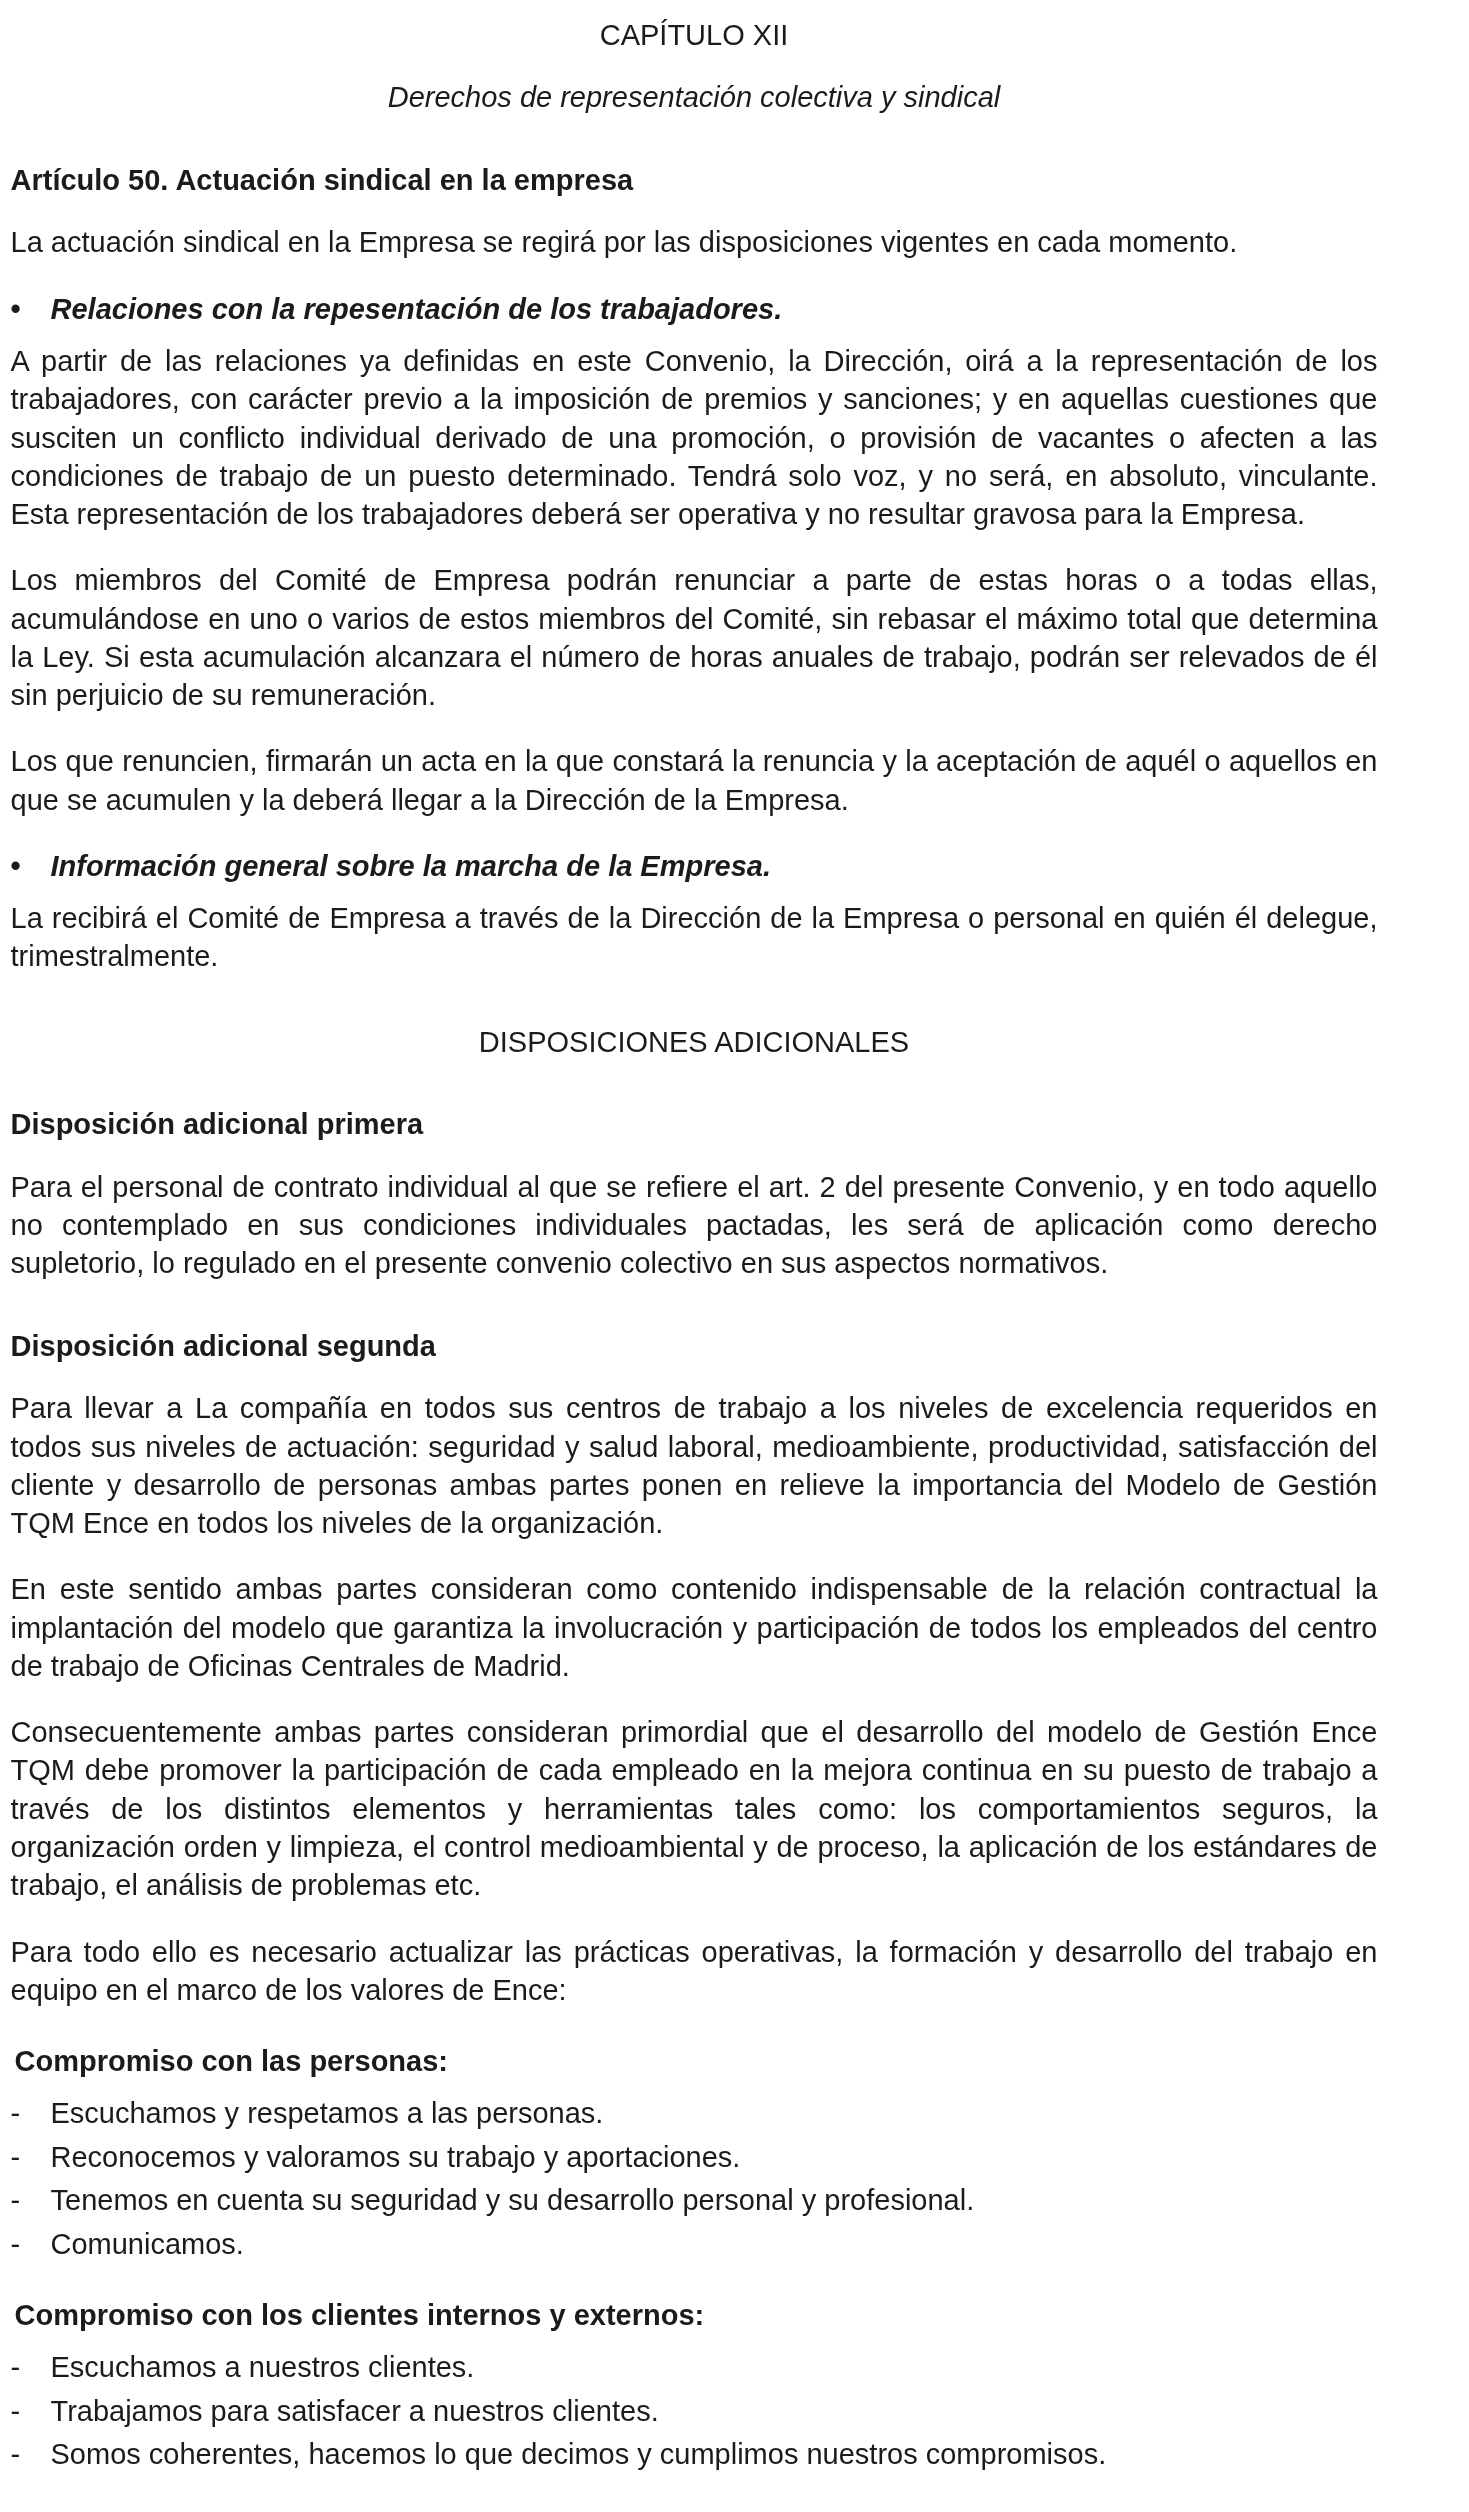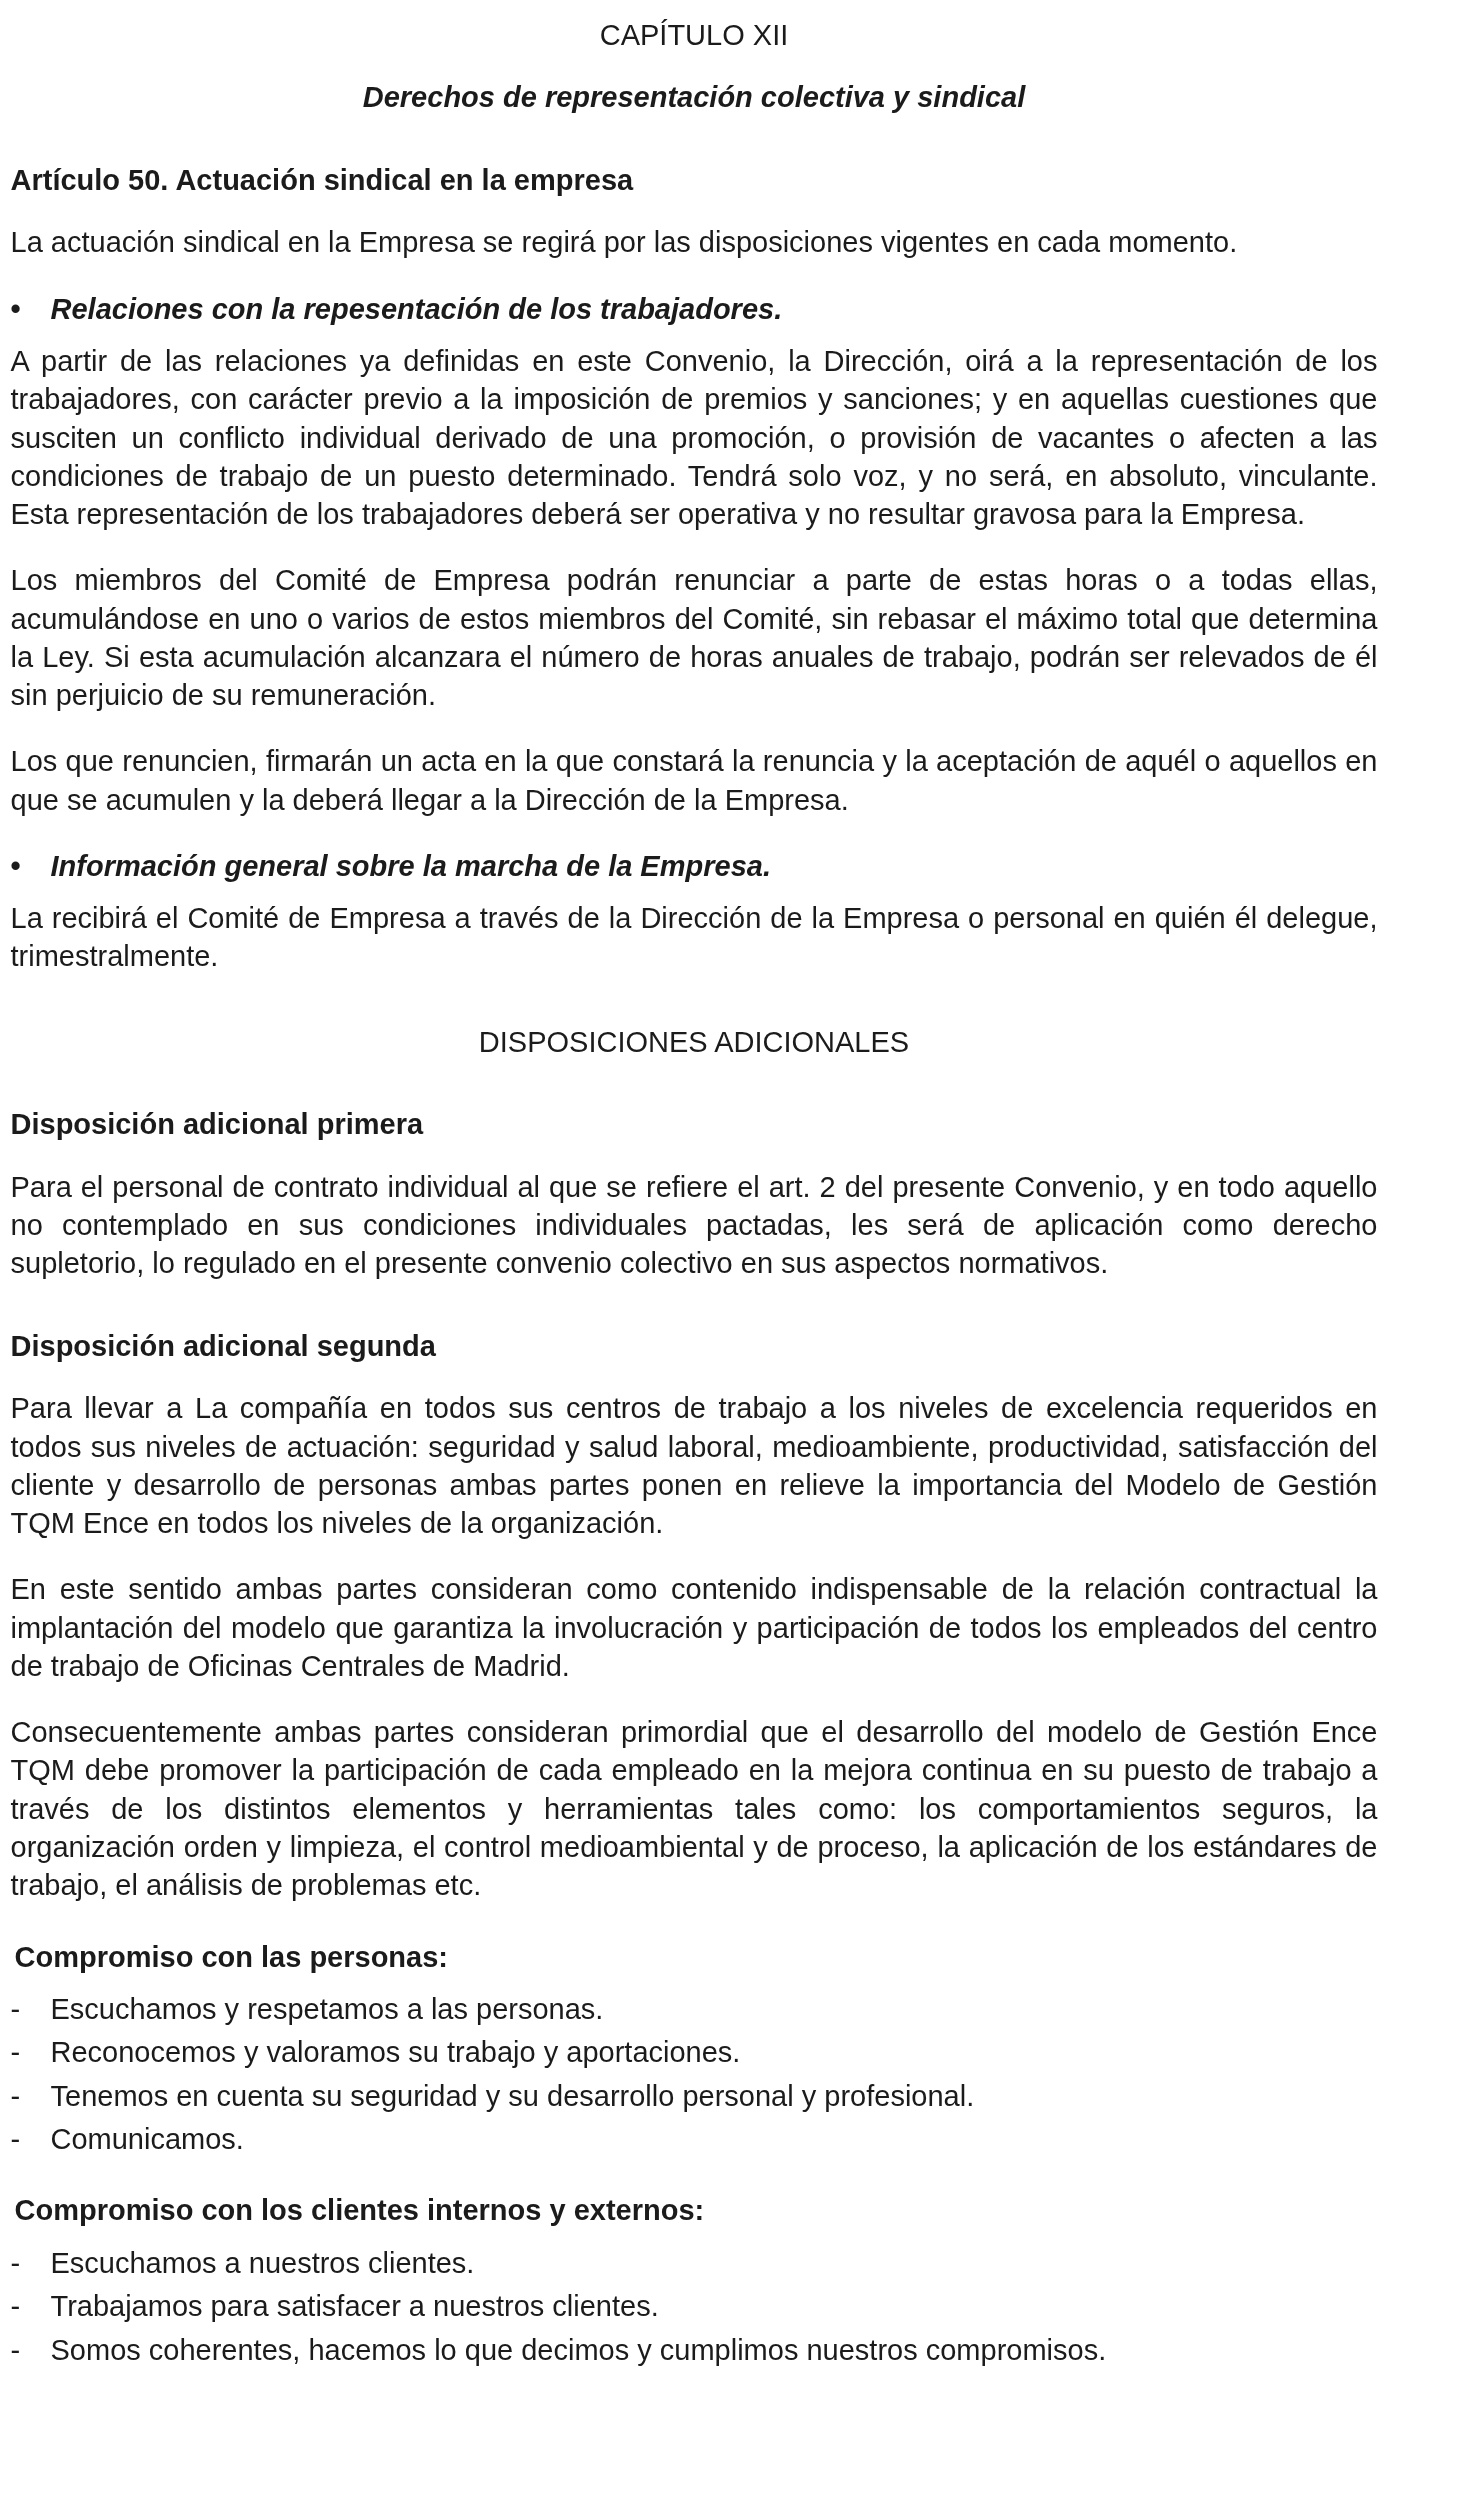--- a/index.html
+++ b/index.html
@@ -18,21 +18,21 @@
     color: #1b1b1b;
     background: #ffffff;
   }
   .center { text-align: center; }
   .chapter-title {
     font-weight: 400;
     font-size: 29px;
     margin: 0 0 24.5px 0;
   }
   .chapter-subtitle {
-    font-weight: 700;
+    font-weight: 400;
     font-style: italic;
     font-size: 29px;
     margin: 0 0 44px 0;
   }
   .article-heading {
     font-weight: 700;
     font-size: 29px;
     margin: 0 0 24.5px 0;
   }
   p.body-par {
@@ -117,20 +117,21 @@
 
   <div class="center section-heading">DISPOSICIONES ADICIONALES</div>
 
   <div class="disp-heading first">Disposición adicional primera</div>
   <p class="body-par">Para el personal de contrato individual al que se refiere el art. 2 del presente Convenio, y en todo aquello no contemplado en sus condiciones individuales pactadas, les será de aplicación como derecho supletorio, lo regulado en el presente convenio colectivo en sus aspectos normativos.</p>
 
   <div class="disp-heading">Disposición adicional segunda</div>
   <p class="body-par">Para llevar a La compañía en todos sus centros de trabajo a los niveles de excelencia requeridos en todos sus niveles de actuación: seguridad y salud laboral, medioambiente, productividad, satisfacción del cliente y desarrollo de personas ambas partes ponen en relieve la importancia del Modelo de Gestión TQM Ence en todos los niveles de la organización.</p>
   <p class="body-par">En este sentido ambas partes consideran como contenido indispensable de la relación contractual la implantación del modelo que garantiza la involucración y participación de todos los empleados del centro de trabajo de Oficinas Centrales de Madrid.</p>
   <p class="body-par">Consecuentemente ambas partes consideran primordial que el desarrollo del modelo de Gestión Ence TQM debe promover la participación de cada empleado en la mejora continua en su puesto de trabajo a través de los distintos elementos y herramientas tales como: los comportamientos seguros, la organización orden y limpieza, el control medioambiental y de proceso, la aplicación de los estándares de trabajo, el análisis de problemas etc.</p>
+  <p class="body-par">Para todo ello es necesario actualizar las prácticas operativas, la formación y desarrollo del trabajo en equipo en el marco de los valores de Ence:</p>
 
   <div class="commit-heading">Compromiso con las personas:</div>
   <div class="dash-row">
     <span class="dash-glyph">-</span>
     <span class="dash-text">Escuchamos y respetamos a las personas.</span>
   </div>
   <div class="dash-row">
     <span class="dash-glyph">-</span>
     <span class="dash-text">Reconocemos y valoramos su trabajo y aportaciones.</span>
   </div>

